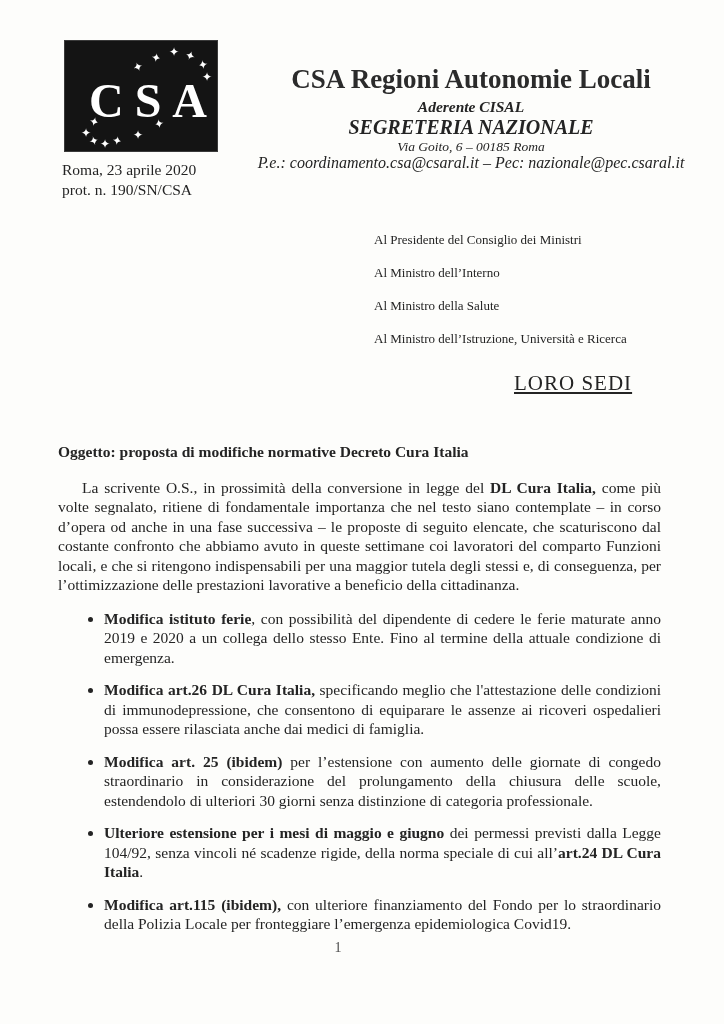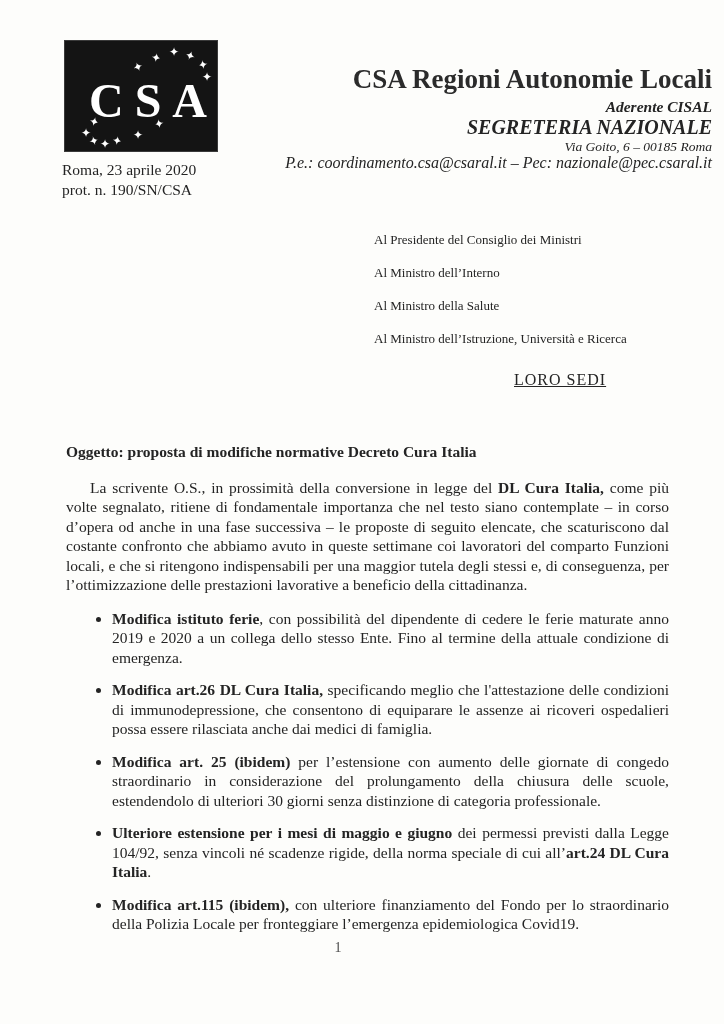--- a/index.html
+++ b/index.html
@@ -30,38 +30,38 @@
   .s5{left:133px;top:18px;transform:rotate(-10deg);}
   .s6{left:137px;top:30px;}
   .s7{left:24px;top:75px;transform:rotate(15deg);}
   .s8{left:16px;top:86px;}
   .s9{left:24px;top:94px;transform:rotate(-15deg);}
   .s10{left:35px;top:97px;}
   .s11{left:47px;top:94px;transform:rotate(10deg);}
   .s12{left:68px;top:88px;}
   .s13{left:89px;top:77px;transform:rotate(-12deg);}
   
-  .letterhead{position:absolute;left:208px;top:64px;width:504px;text-align:right;line-height:1.15;}
+  .letterhead{position:absolute;left:219px;top:64px;width:504px;text-align:center;line-height:1.15;}
   .org-name{font-size:27px;font-weight:bold;color:#2b2b2b;margin-bottom:3px;}
   .affiliation{font-size:15.5px;font-weight:bold;font-style:italic;}
   .division{font-size:20px;font-weight:bold;font-style:italic;}
   .address,.phonefax{font-size:13.5px;font-style:italic;}
   .emailline{font-size:16px;font-style:italic;}
   
   .date-block{position:absolute;left:62px;top:160px;font-size:15.5px;line-height:20px;}
   
   .recipients{position:absolute;left:374px;top:230px;width:300px;font-size:13px;line-height:19px;}
   .recipient{margin-bottom:14px;}
   .loro-sedi{
     position:absolute;left:514px;top:371px;
-    font-size:16px;letter-spacing:1px;
+    font-size:21px;letter-spacing:1px;
     text-decoration:underline;
   }
   
-  .letter-body{position:absolute;left:66px;top:442px;width:603px;font-size:15.5px;line-height:19.5px;}
+  .letter-body{position:absolute;left:58px;top:442px;width:603px;font-size:15.5px;line-height:19.5px;}
   .subject{font-weight:bold;margin-bottom:16px;}
   .intro{margin:0 0 8px 0;text-align:justify;text-indent:24px;}
   .bullets{margin:14px 0 0 0;padding-left:46px;}
   .bullet{margin-bottom:13px;text-align:justify;}
   .page-number{position:absolute;left:0;top:940px;width:676px;text-align:center;font-size:14px;color:#4a4a4a;}
 </style>
 </head>
 <body>
 
 <div class="page">

